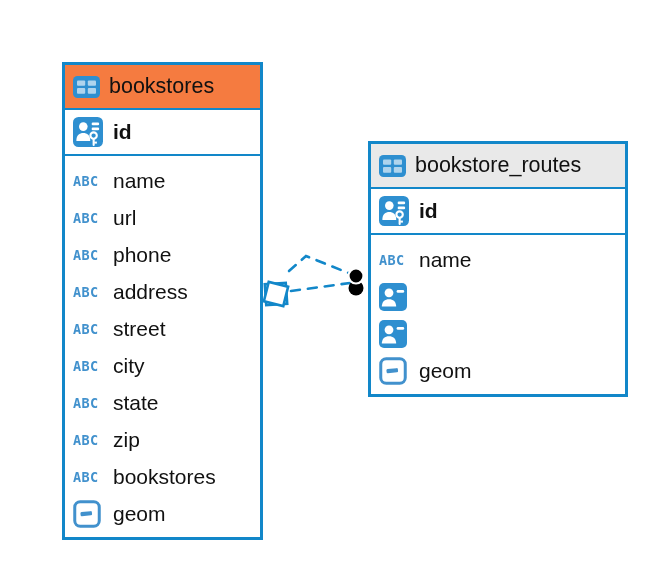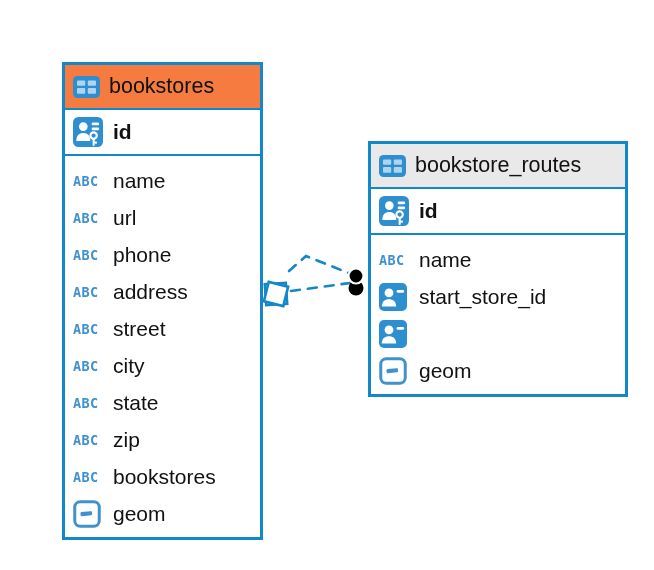--- a/index.html
+++ b/index.html
@@ -216,21 +216,20 @@
           </div>
           <div class="col-row">
             <span class="icon-cell">
     <svg width="28" height="28" viewBox="0 0 28 28">
       <rect width="28" height="28" rx="5" fill="#2e8fd0"></rect>
       <circle cx="10" cy="9.8" r="4.4" fill="#fff"></circle>
       <path d="M2.8 23.6 c0-5 3.2-7.4 7.2-7.4 s7.2 2.4 7.2 7.4 z" fill="#fff"></path>
       <rect x="17.6" y="7" width="7.6" height="2.8" rx="1.4" fill="#fff"></rect>
     </svg>
             </span>
-            <span class="c-name">start_store_id</span>
           </div>
           <div class="col-row">
             <span class="icon-cell">
     <svg width="28" height="28" viewBox="0 0 28 28">
       <rect width="28" height="28" rx="5" fill="#2e8fd0"></rect>
       <circle cx="10" cy="9.8" r="4.4" fill="#fff"></circle>
       <path d="M2.8 23.6 c0-5 3.2-7.4 7.2-7.4 s7.2 2.4 7.2 7.4 z" fill="#fff"></path>
       <rect x="17.6" y="7" width="7.6" height="2.8" rx="1.4" fill="#fff"></rect>
     </svg>
             </span>

